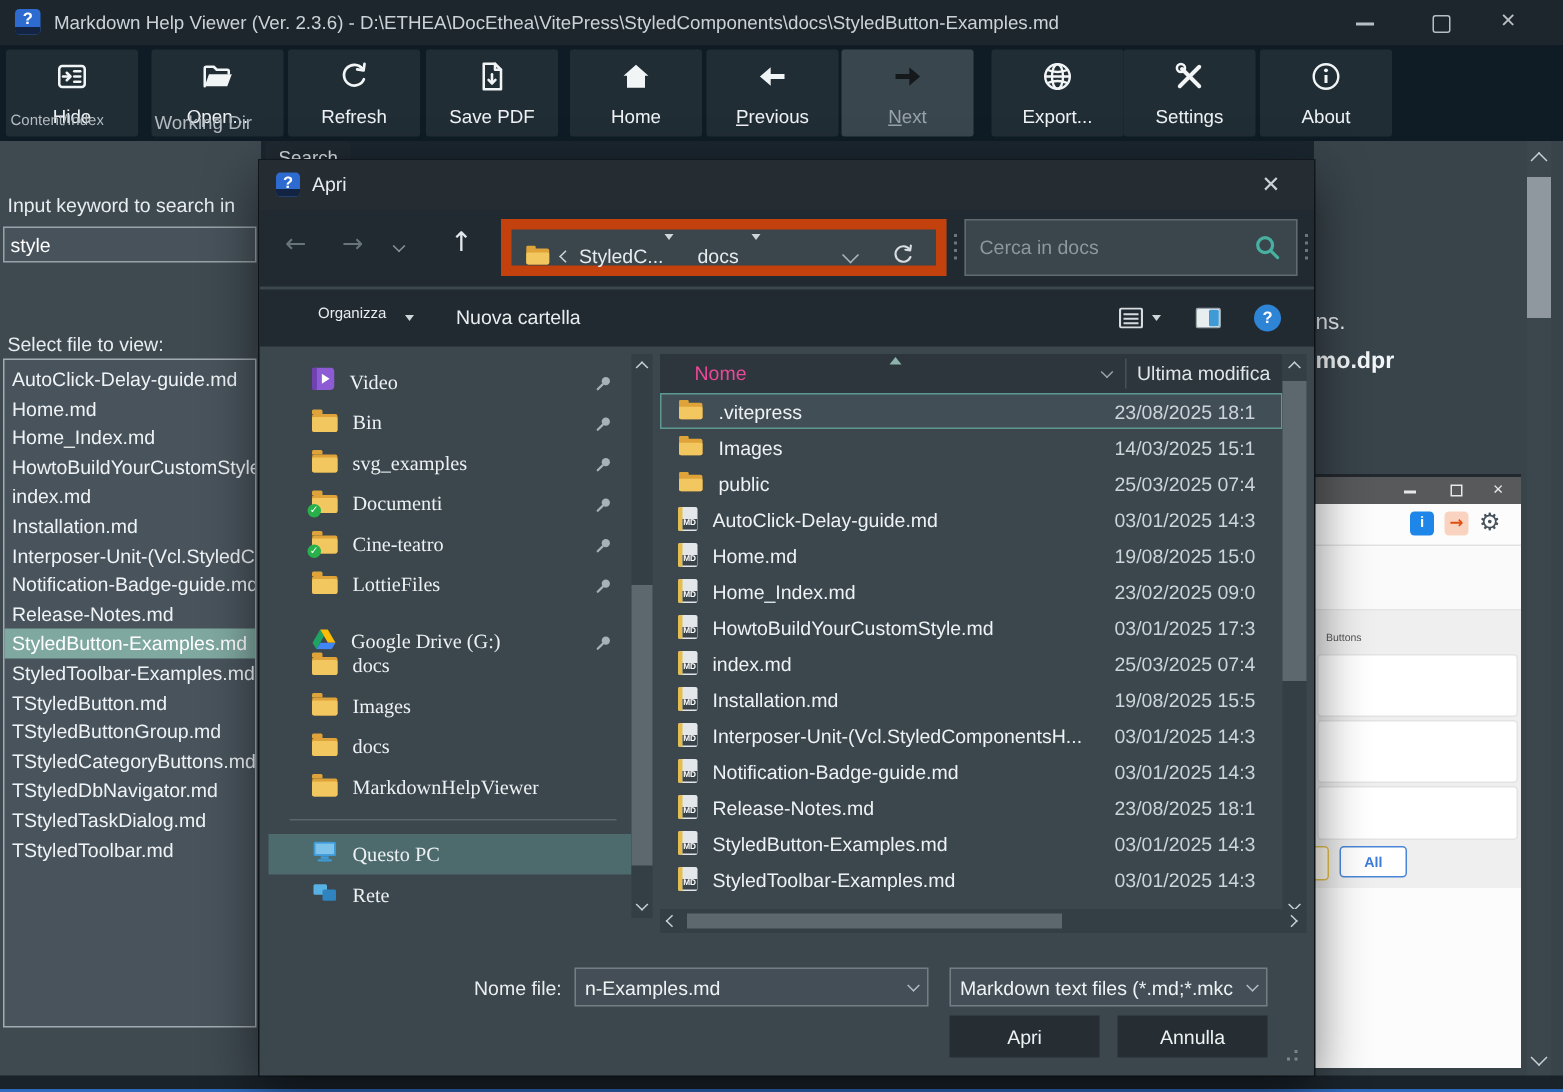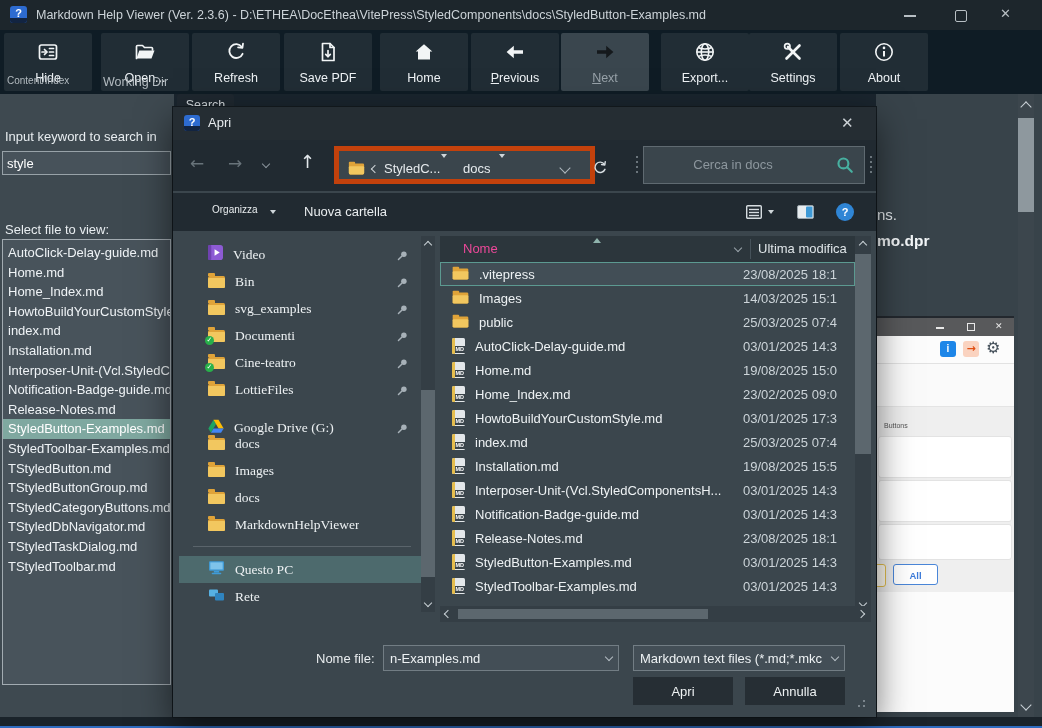--- a/index.html
+++ b/index.html
@@ -229,38 +229,38 @@
       <div class="a nw" style="left:35px;top:8px;font-size:13px;color:#e8ecef;">Apri</div>
       <div class="a" style="left:668px;top:7px;font-size:15px;color:#ccd2d6;">✕</div>
     </div>
 
     <div class="a" style="left:0;top:33px;width:703px;height:51px;background:#212a31;">
       <div class="a" style="left:17px;top:13px;font-size:17px;color:#68737a;font-family:'DejaVu Sans',sans-serif;">←</div>
       <div class="a" style="left:55px;top:13px;font-size:17px;color:#68737a;font-family:'DejaVu Sans',sans-serif;">→</div>
       <span class="cv dn sm a" style="left:90px;top:21px;border-color:#8a949b;"></span>
       <div class="a" style="left:127px;top:11px;font-size:18px;color:#e3e8eb;font-family:'DejaVu Sans',sans-serif;">↑</div>
 
-      <div class="a" style="left:161px;top:6px;width:261px;height:38px;background:#3a454c;border:5px solid #c2410c;box-sizing:border-box;">
+      <div class="a" style="left:161px;top:6px;width:297px;height:38px;background:#3a454c;border:7px solid #c2410c;box-sizing:border-box;">
         <div class="fold a" style="left:9px;top:12px;transform:scale(.9);"></div>
         <span class="cv lf sm a" style="left:33px;top:15px;border-color:#cfd5d9;"></span>
         <div class="a nw" style="left:45px;top:10px;font-size:13px;color:#e6ebee;">StyledC...</div>
         <div class="tri-d a" style="left:102px;top:3px;"></div>
         <div class="a nw" style="left:124px;top:10px;font-size:13px;color:#e6ebee;">docs</div>
         <div class="tri-d a" style="left:160px;top:3px;"></div>
         <span class="cv dn a" style="left:222px;top:13px;border-color:#aeb7bd;"></span>
         <span class="a" style="left:252px;top:8px;">
           <svg width="18" height="18" viewBox="0 0 24 24" fill="none" stroke="#d7dde1" stroke-width="1.9" stroke-linecap="round">
               <path d="M18.6 13.8 A6.9 6.9 0 1 1 17.8 7"></path>
               <polyline points="19,3.6 18.4,7.9 14.1,7.3" stroke-linejoin="round"></polyline>
             </svg>
         </span>
       </div>
       <div class="vdots a" style="left:463px;top:16px;"></div>
 
-      <div class="a" style="left:470px;top:6px;width:222px;height:38px;background:#3a454c;border:1px solid #5f6a71;box-sizing:border-box;text-align:center;">
+      <div class="a" style="left:470px;top:6px;width:222px;height:38px;background:#3a454c;border:1px solid #5f6a71;box-sizing:border-box;">
         <span class="a nw" style="left:9px;top:10px;width:160px;font-size:13px;color:#8d979e;">Cerca in docs</span>
         <span class="a" style="left:192px;top:9px;">
           <svg width="18" height="18" viewBox="0 0 16 16" fill="none">
               <circle cx="6.6" cy="6.6" r="4.4" stroke="#47b0a0" stroke-width="1.9"></circle>
               <line x1="10" y1="10" x2="14" y2="14" stroke="#47b0a0" stroke-width="1.9" stroke-linecap="round"></line>
             </svg>
         </span>
       </div>
       <div class="vdots a" style="left:697px;top:16px;"></div>
     </div>

